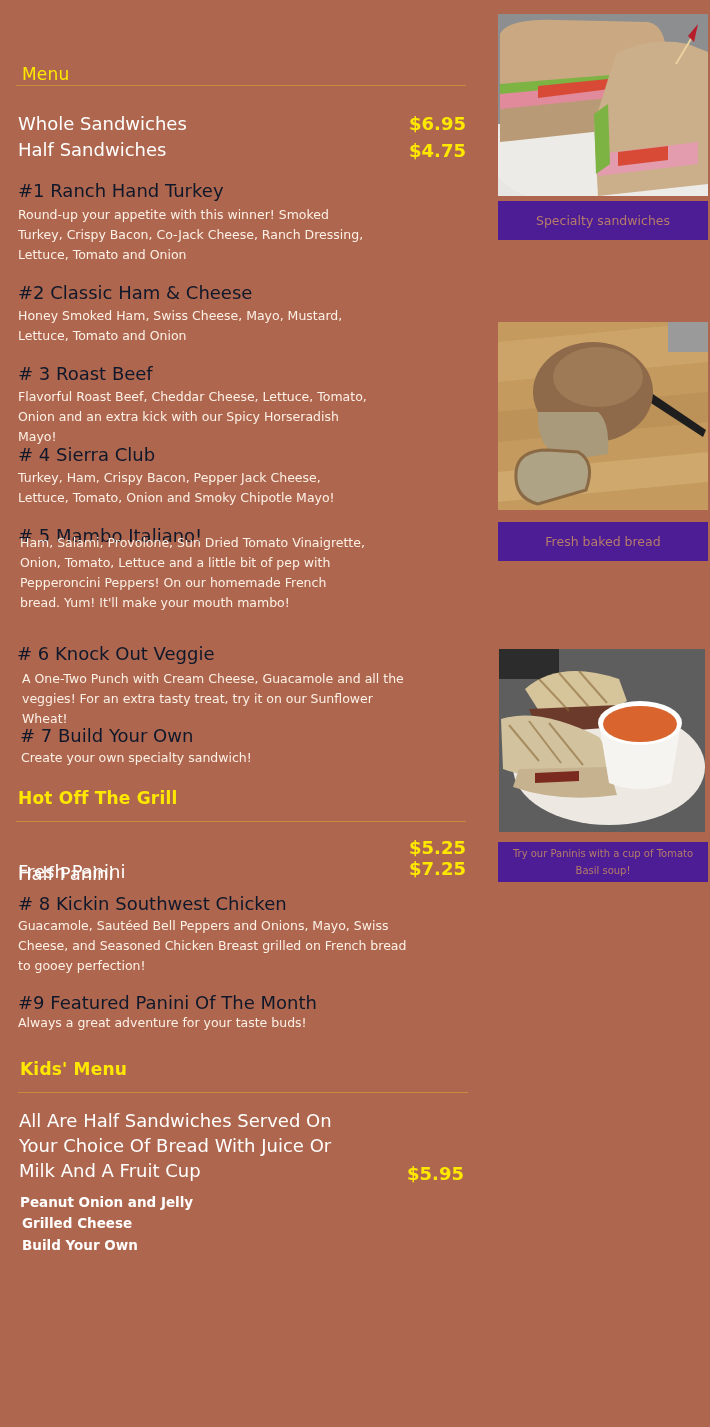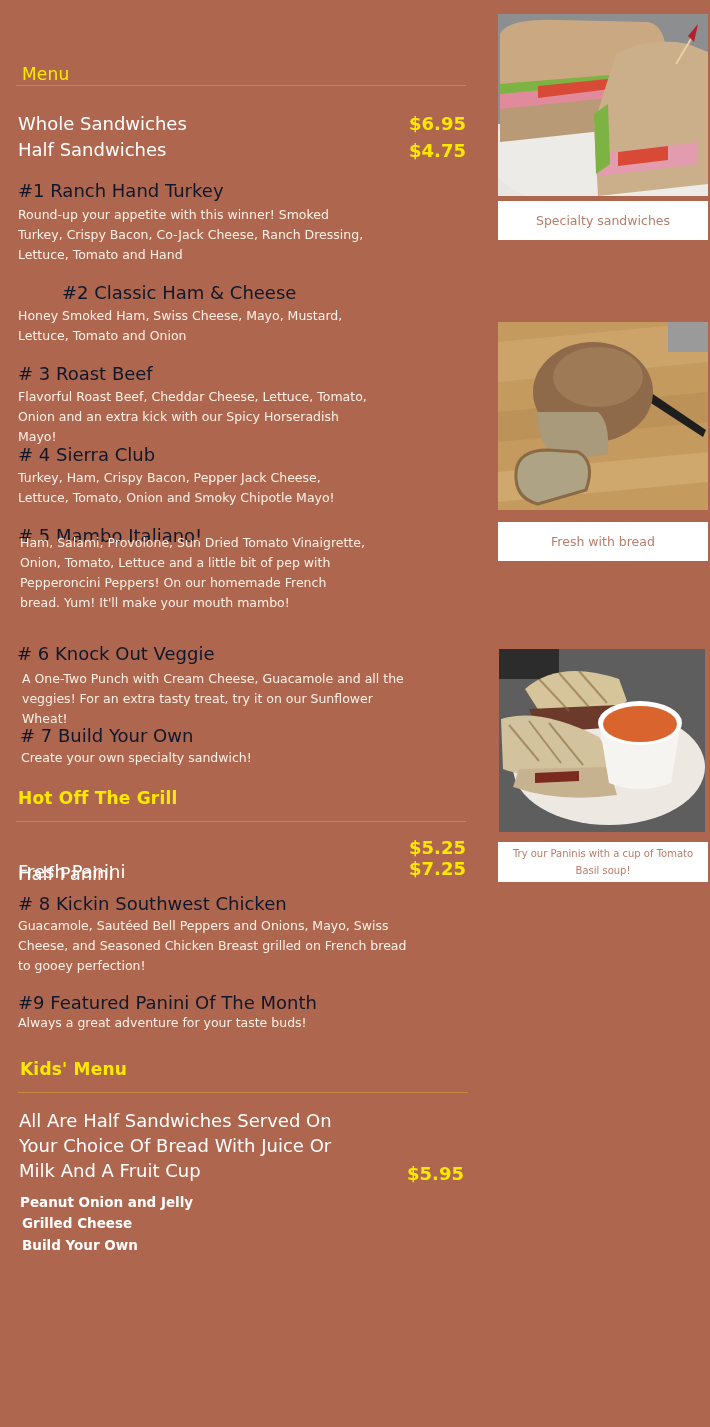--- a/index.html
+++ b/index.html
@@ -16,40 +16,40 @@
   .section-title.bold { font-weight:bold; font-size:17px; }
   .divider { height:1px; background:#C98A3E; left:16px; width:450px; }
   .price-label { font-size:18px; color:#FFFFFF; }
   .price { font-size:18px; font-weight:bold; color:#FFE800; text-align:right; width:90px; }
   .item-title { font-size:18px; color:#0f172a; white-space:nowrap; }
   .item-desc { font-size:12.5px; line-height:20px; color:#FDF0E6; width:420px; }
   .kids-desc { font-size:18px; line-height:25px; color:#FFFFFF; width:380px; }
   .kids-item { font-size:13.5px; font-weight:bold; color:#FFFFFF; line-height:21.5px; }
   .photo { left:498px; width:210px; overflow:hidden; }
   .caption {
-    background:#ffffff; left:498px; width:210px; text-align:center;
+    background:#4c1d95; left:498px; width:210px; text-align:center;
     color:#B77C6A; font-size:12.5px; line-height:19px;
     display:flex; align-items:center; justify-content:center; box-sizing:border-box; padding:0 6px;
   }
 </style>
 </head>
 <body>
 
 <div class="abs section-title" style="left:22px;top:52px;margin-top:12px;">Menu</div>
 <div class="abs divider" style="top:85px;"></div>
 
 <div class="abs price-label" style="left:18px;top:113px;">Whole Sandwiches</div>
 <div class="abs price" style="left:376px;top:113px;">$6.95</div>
 <div class="abs price-label" style="left:18px;top:139px;">Half Sandwiches</div>
 <div class="abs price" style="left:376px;top:140px;">$4.75</div>
 
 <div class="abs item-title" style="left:18px;top:180px;">#1 Ranch Hand Turkey</div>
-<div class="abs item-desc" style="left:18px;top:205px;width:350px;">Round-up your appetite with this winner! Smoked Turkey, Crispy Bacon, Co-Jack Cheese, Ranch Dressing, Lettuce, Tomato and Hand</div>
+<div class="abs item-desc" style="left:18px;top:205px;width:350px;">Round-up your appetite with this winner! Smoked Turkey, Crispy Bacon, Co-Jack Cheese, Ranch Dressing, Lettuce, Tomato and Onion</div>
 
-<div class="abs item-title" style="left:18px;top:282px;margin-left:44px;">#2 Classic Ham &amp; Cheese</div>
+<div class="abs item-title" style="left:18px;top:282px;">#2 Classic Ham &amp; Cheese</div>
 <div class="abs item-desc" style="left:18px;top:306px;width:365px;">Honey Smoked Ham, Swiss Cheese, Mayo, Mustard, Lettuce, Tomato and Onion</div>
 
 <div class="abs item-title" style="left:18px;top:363px;"># 3 Roast Beef</div>
 <div class="abs item-desc" style="left:18px;top:387px;width:350px;">Flavorful Roast Beef, Cheddar Cheese, Lettuce, Tomato, Onion and an extra kick with our Spicy Horseradish Mayo!</div>
 
 <div class="abs item-title" style="left:18px;top:444px;"># 4 Sierra Club</div>
 <div class="abs item-desc" style="left:18px;top:468px;width:350px;">Turkey, Ham, Crispy Bacon, Pepper Jack Cheese, Lettuce, Tomato, Onion and Smoky Chipotle Mayo!</div>
 
 <div class="abs item-title" style="left:18px;top:525px;"># 5 Mambo Italiano!</div>
 <div class="abs item-desc" style="left:20px;top:533px;width:345px;">Ham, Salami, Provolone, Sun Dried Tomato Vinaigrette, Onion, Tomato, Lettuce and a little bit of pep with Pepperoncini Peppers! On our homemade French bread. Yum! It'll make your mouth mambo!</div>
@@ -117,21 +117,21 @@
 
     <path d="M140 62 L208 108 L205 115 L136 70 Z" fill="#1E1E1E"></path>
 
     <ellipse cx="95" cy="70" rx="60" ry="50" fill="#8E6A4A"></ellipse>
     <ellipse cx="100" cy="55" rx="45" ry="30" fill="#9E7A56"></ellipse>
     <path d="M40 90 Q38 130 70 138 L110 132 Q112 100 100 90 Z" fill="#A89A7A"></path>
 
     <path d="M18 150 Q20 128 50 128 L80 130 Q98 140 88 168 L40 182 Q16 176 18 150 Z" fill="#AFA386" stroke="#8A6A45" stroke-width="3"></path>
   </svg>
 </div>
-<div class="abs caption" style="top:522px;height:39px;">Fresh with bread</div>
+<div class="abs caption" style="top:522px;height:39px;">Fresh baked bread</div>
 
 <div class="abs photo" style="top:649px;height:183px;left:499px;width:206px;">
   <svg width="206" height="183" viewBox="0 0 206 183">
     <rect width="206" height="183" fill="#5E5E5E"></rect>
     <rect x="0" y="0" width="60" height="30" fill="#2C2C2C"></rect>
     <ellipse cx="110" cy="118" rx="96" ry="58" fill="#EDE9E2"></ellipse>
 
     <path d="M26 40 Q60 10 120 30 L128 52 Q100 70 40 62 Z" fill="#D6C49A"></path>
     <path d="M30 60 L120 56 L118 78 L40 84 Z" fill="#6B3A2A"></path>
 

